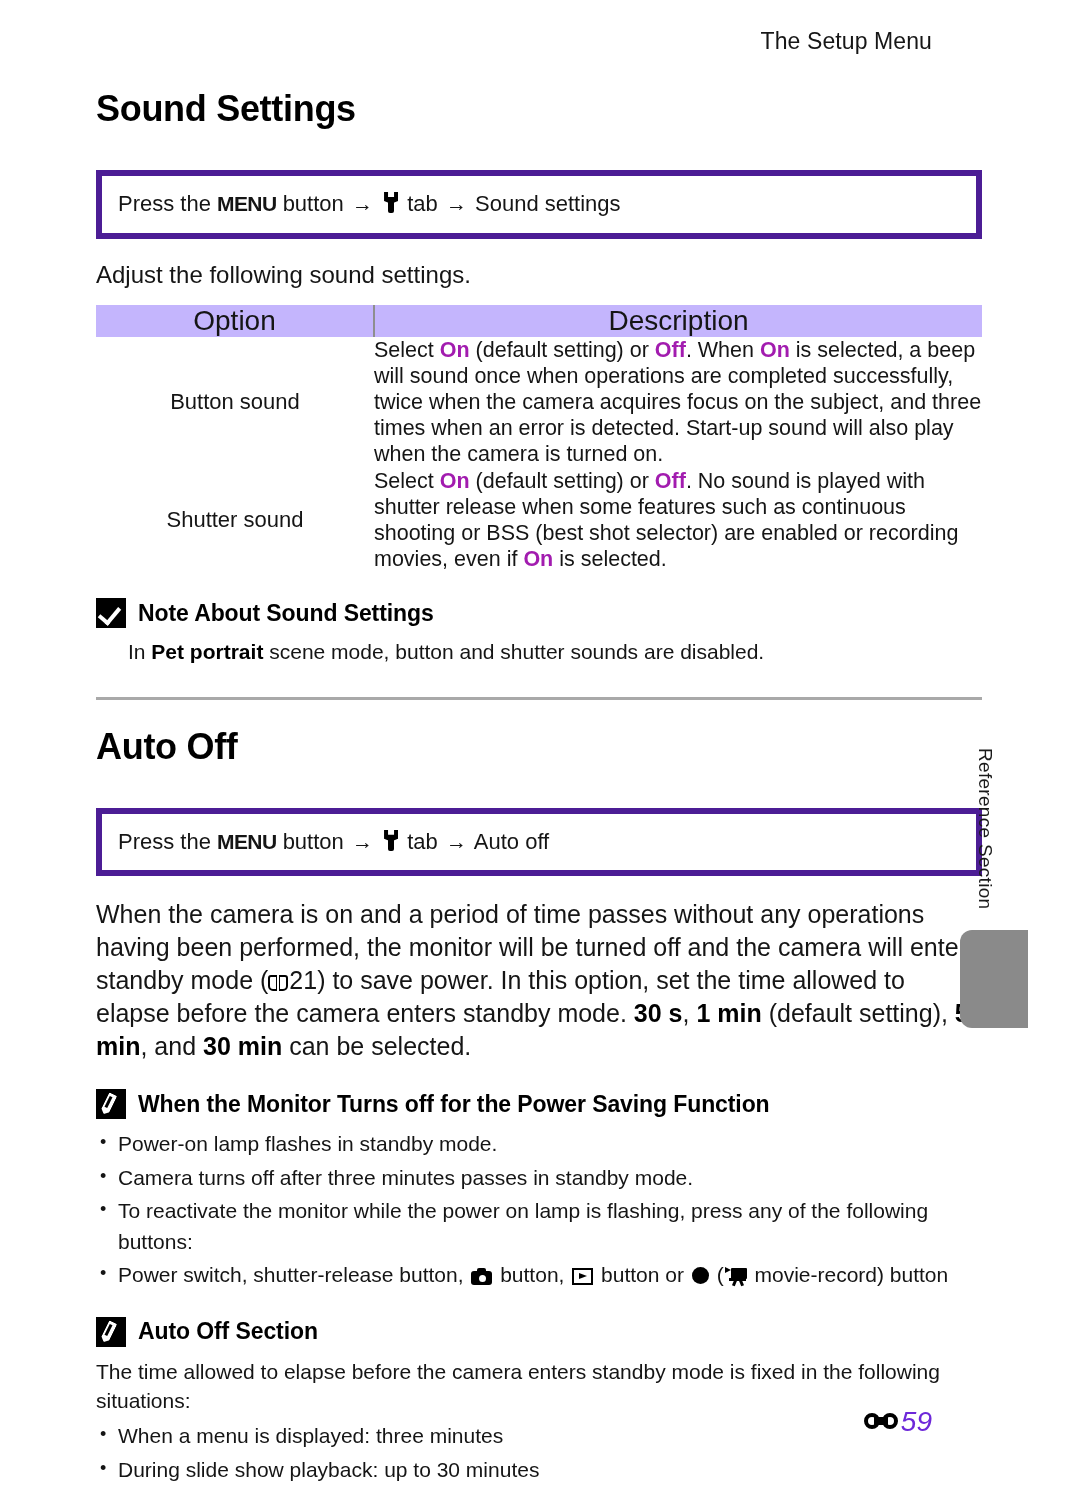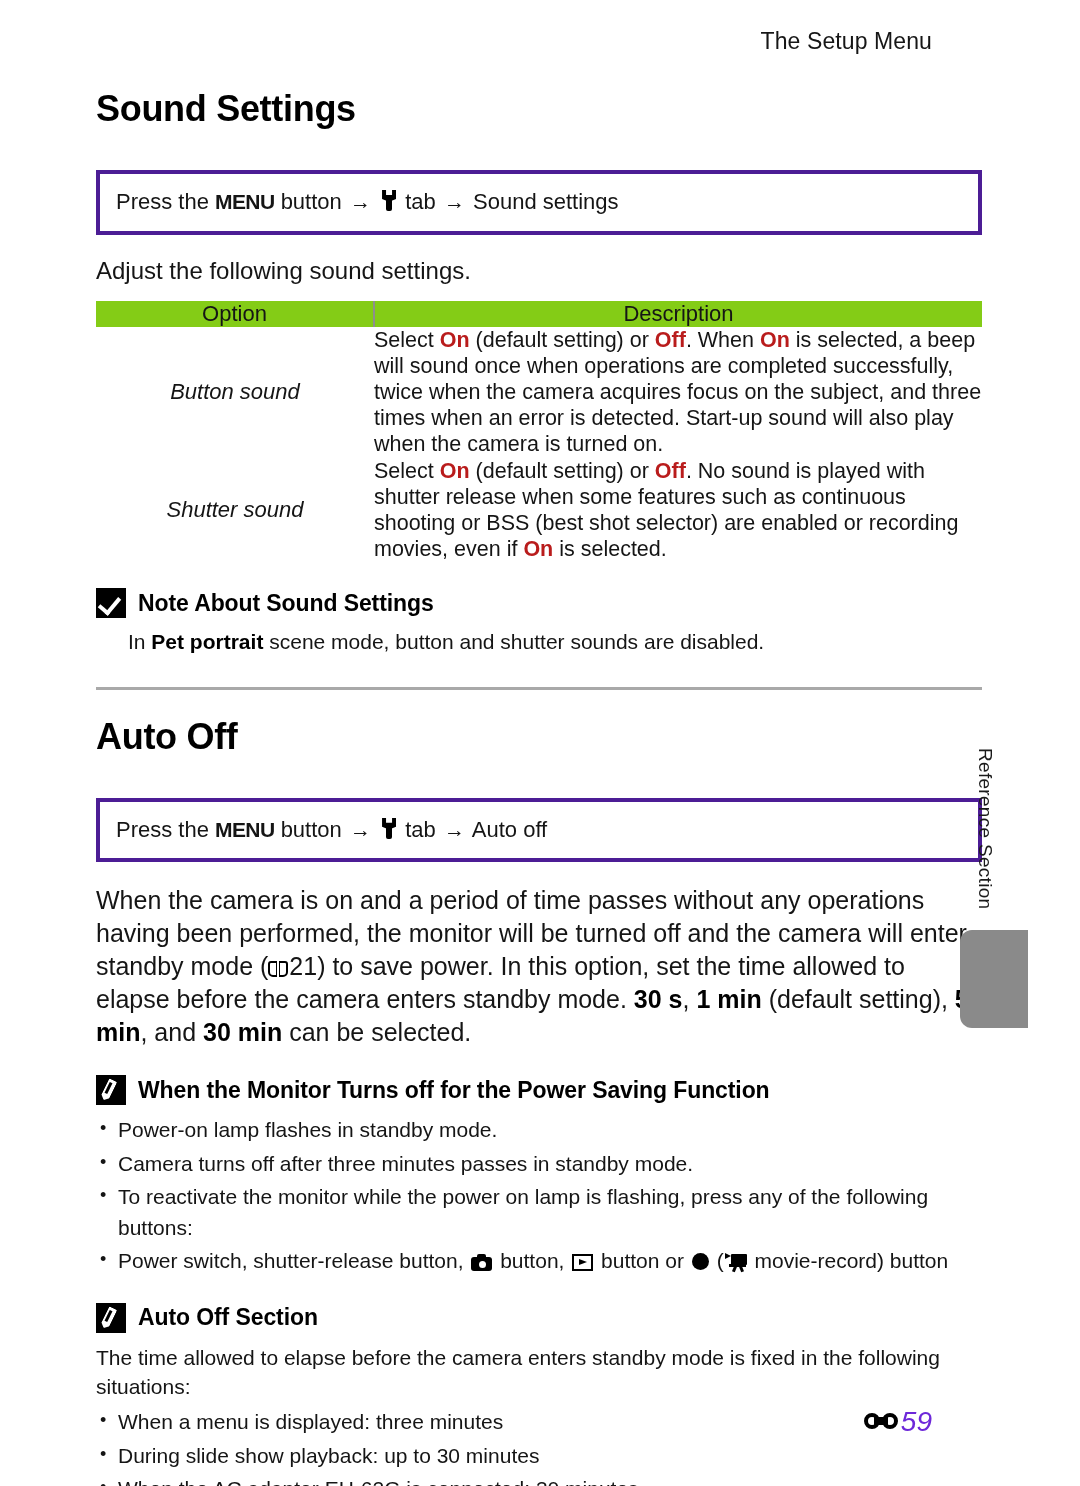--- a/index.html
+++ b/index.html
@@ -45,21 +45,21 @@
     font-size: 36px;
     font-weight: bold;
     margin: 0 0 16px 0;
     letter-spacing: -0.3px;
     color: #000;
   }
   h1.section-title.second { margin-top: 6px; }
 
   
   .path-box {
-    border: 4px solid #4c1d95;
+    border: 6px solid #4c1d95;
     box-sizing: border-box;
     padding: 14px 16px 15px 16px;
     font-size: 22px;
     line-height: 1.25;
     color: #151515;
     margin-top: 40px;
   }
   .menu-word {
     font-family: "Liberation Sans Narrow", "Liberation Sans", sans-serif;
     font-weight: bold;
@@ -107,49 +107,48 @@
     width: 886px;
     table-layout: fixed;
   }
   table.opt-table th,
   table.opt-table td {
     border: 0;
     vertical-align: middle;
     padding: 0;
   }
   .th-cell {
-    background: #84cc16;
+    background: #c4b5fd;
     text-align: center;
     font-weight: normal;
-    font-size: 22px;
+    font-size: 28px;
     padding: 12px 0 12px 0;
     color: #151515;
     border-top: 3px solid #8e8e8e;
     border-bottom: 3px solid #8e8e8e;
   }
   .th-cell.left { border-right: 2px solid #8e8e8e; }
   .col-option { width: 278px; }
 
   .td-option {
     text-align: center;
     font-size: 22px;
     padding: 10px 6px;
     border-right: 2px solid #8e8e8e;
     border-bottom: 3px solid #8e8e8e;
     color: #151515;
-    font-style: italic;
   }
   .td-desc {
     font-size: 21.5px;
     line-height: 1.22;
     padding: 12px 8px 12px 16px;
     border-bottom: 3px solid #8e8e8e;
     color: #151515;
   }
-  .td-desc b { color: #b91c1c; }
+  .td-desc b { color: #a21caf; }
 
   
   .note-head {
     display: flex;
     align-items: center;
     gap: 12px;
     margin: 26px 0 10px 0;
   }
   .note-head .title {
     font-size: 23px;

